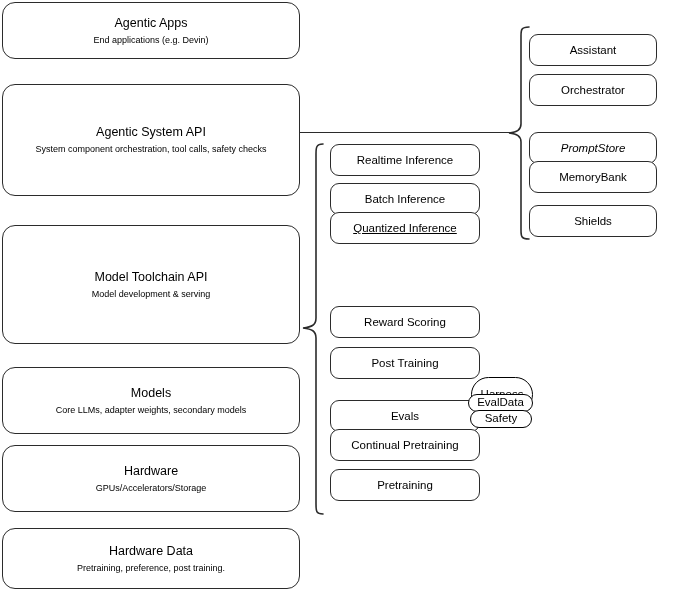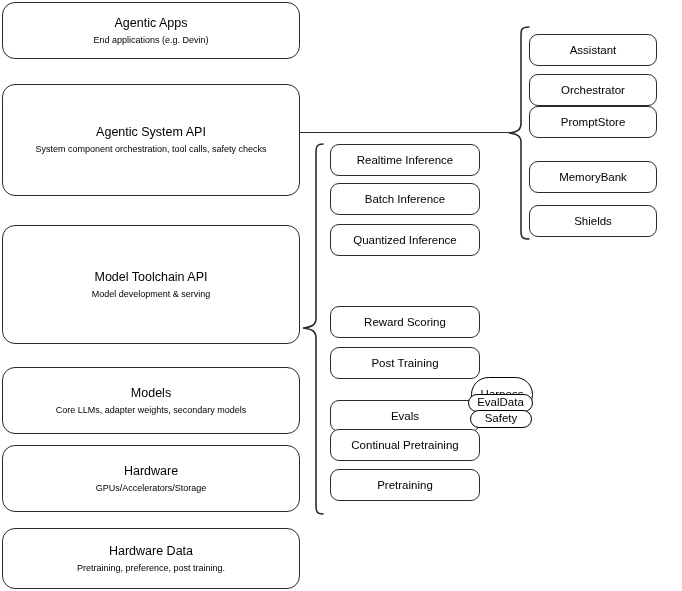--- a/index.html
+++ b/index.html
@@ -144,21 +144,21 @@
   <svg class="connector" style="left:299px;top:140px;width:26px;height:382px;" viewBox="0 0 26 382">
     <path d="M24 4 C17 4 17 8 17 14 L17 178 C17 185 13 187 4 188 C13 189 17 191 17 198 L17 364 C17 371 17 374 24 374" fill="none" stroke="#2b2b2b" stroke-width="1.6" stroke-linecap="round"></path>
   </svg>
 
   <div class="box mid-box" style="top:144px;">
     <div class="title">Realtime Inference</div>
   </div>
   <div class="box mid-box" style="top:183px;">
     <div class="title">Batch Inference</div>
   </div>
-  <div class="box mid-box" style="top:224px;">
+  <div class="box mid-box" style="top:212px;text-decoration:underline;">
     <div class="title">Quantized Inference</div>
   </div>
   <div class="box mid-box" style="top:306px;">
     <div class="title">Reward Scoring</div>
   </div>
   <div class="box mid-box" style="top:347px;">
     <div class="title">Post Training</div>
   </div>
   <div class="box mid-box" style="top:400px;">
     <div class="title">Evals</div>
@@ -179,21 +179,21 @@
   <div class="tag-pill" style="left:470px;top:410px;width:62px;height:18px;">
     <span>Safety</span>
   </div>
 
   <div class="box right-box" style="top:34px;">
     <div class="title">Assistant</div>
   </div>
   <div class="box right-box" style="top:74px;">
     <div class="title">Orchestrator</div>
   </div>
-  <div class="box right-box" style="top:106px;">
+  <div class="box right-box" style="top:132px;font-style:italic;">
     <div class="title">PromptStore</div>
   </div>
   <div class="box right-box" style="top:161px;">
     <div class="title">MemoryBank</div>
   </div>
   <div class="box right-box" style="top:205px;">
     <div class="title">Shields</div>
   </div>
 
 </div>

